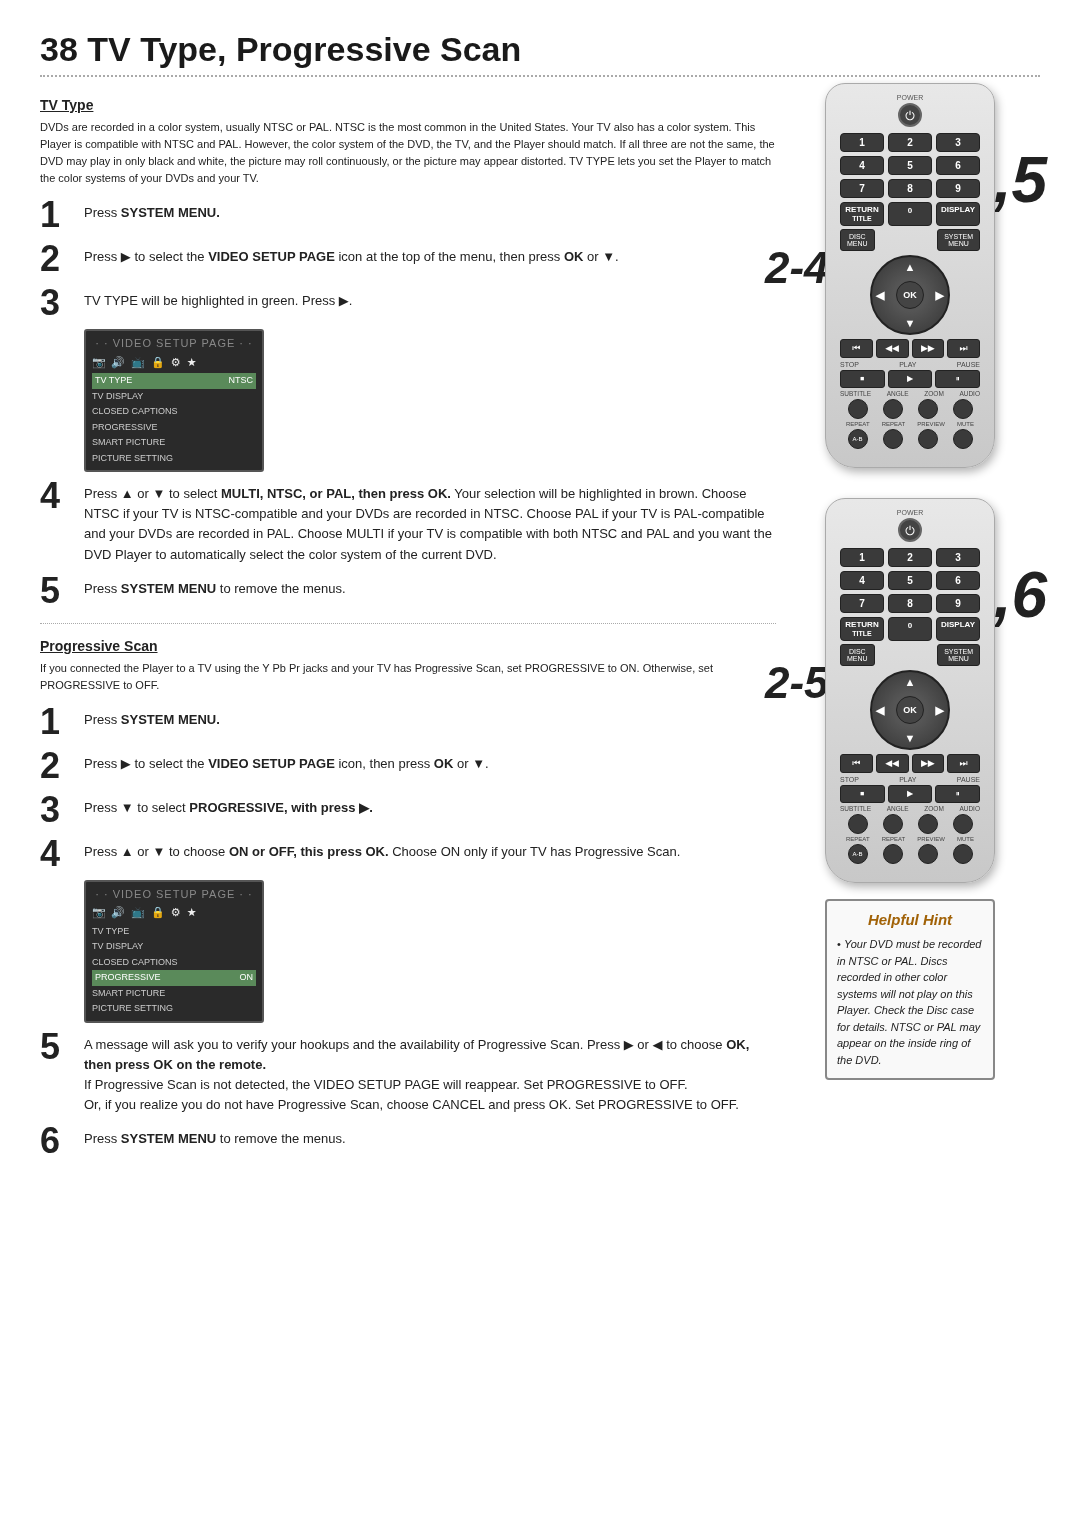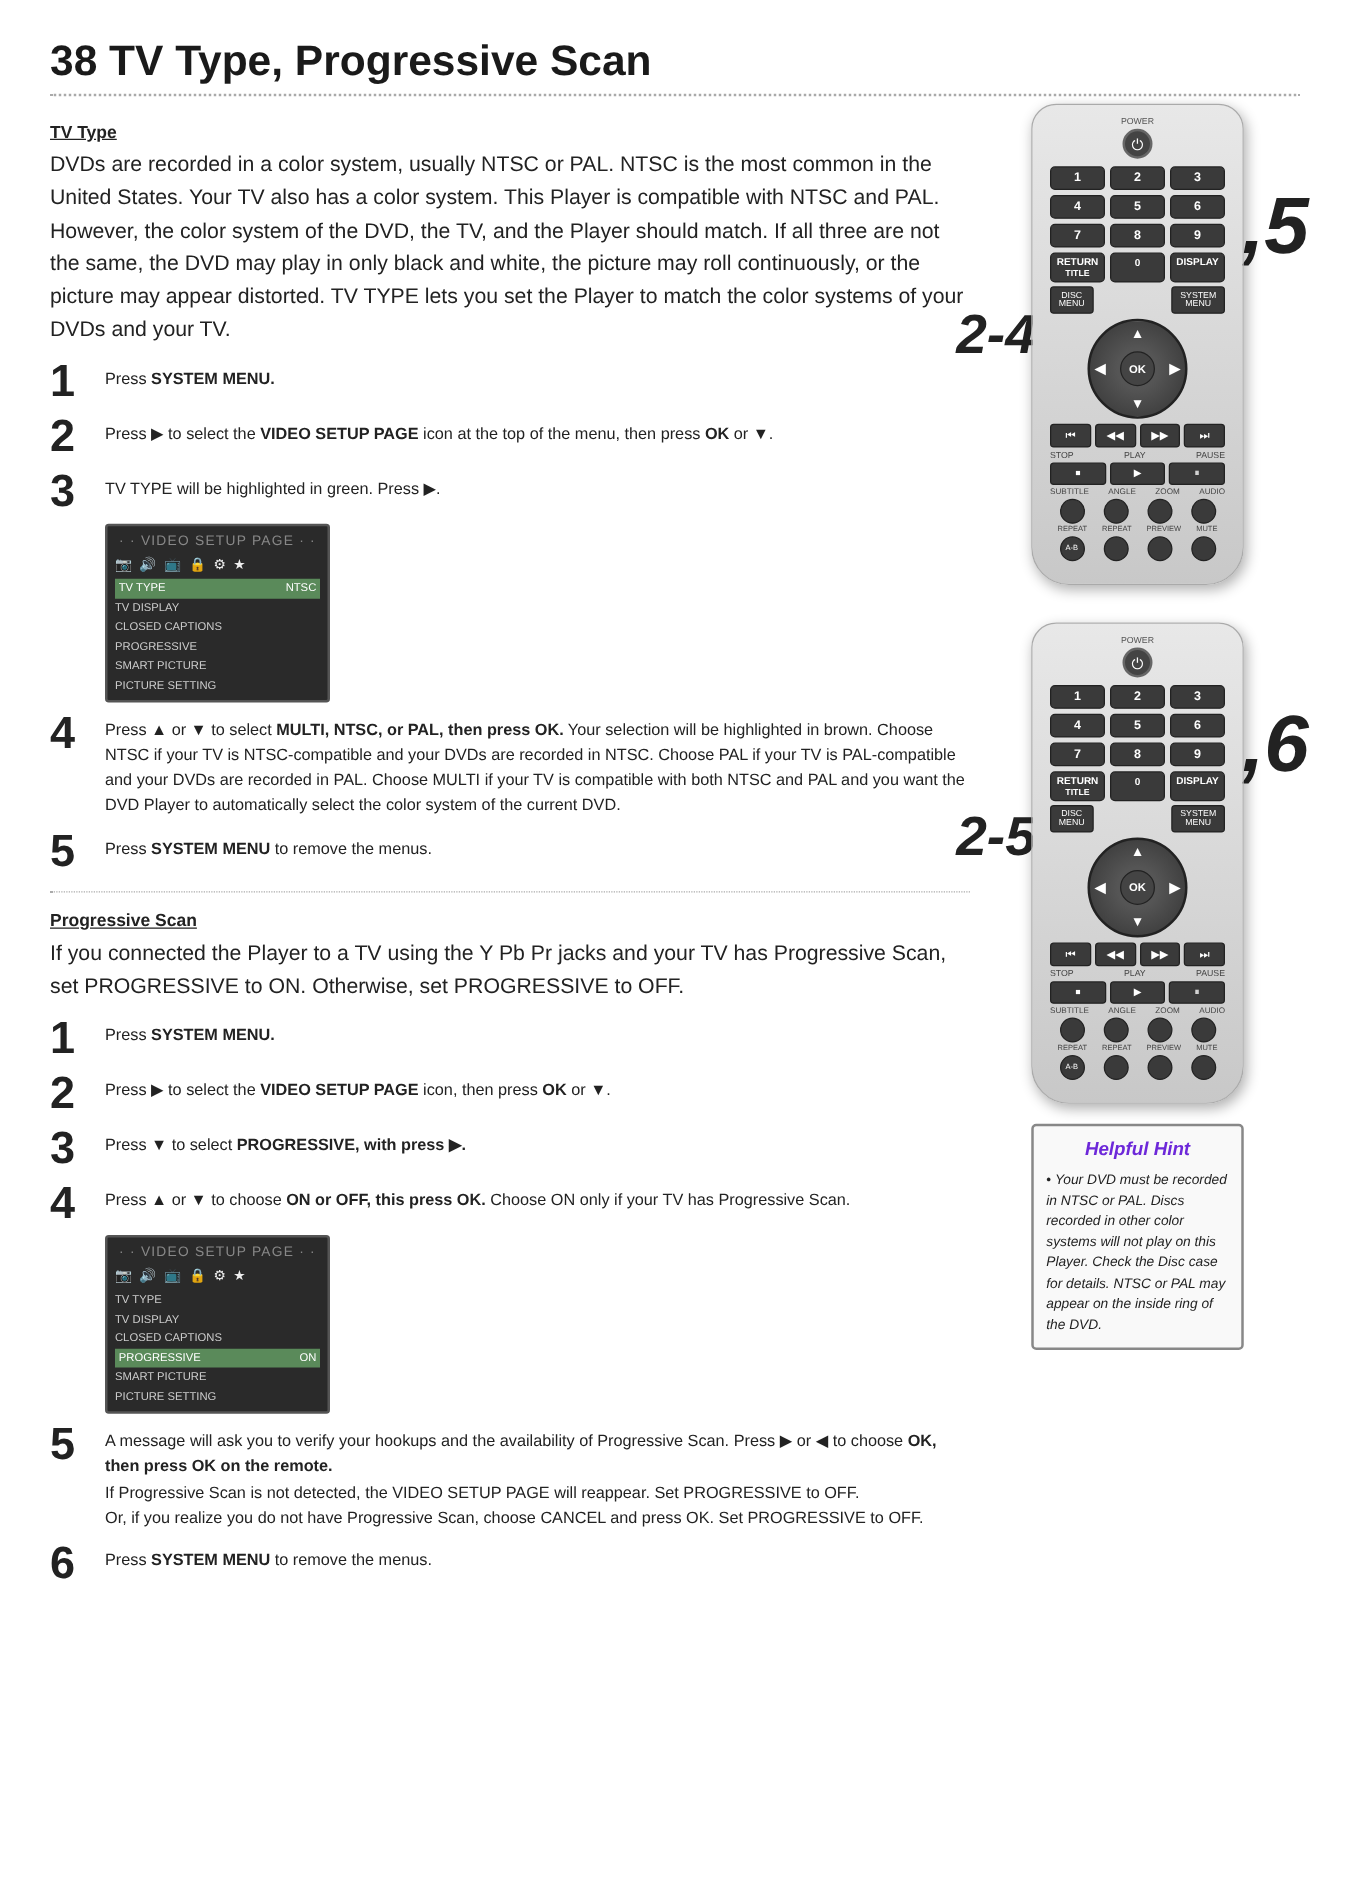--- a/index.html
+++ b/index.html
@@ -39,21 +39,21 @@
       flex: 1;
       min-width: 0;
     }
 
     .right-col {
       width: 260px;
       flex-shrink: 0;
     }
 
     .body-text {
-      font-size: 17px;
+      font-size: 11px;
       line-height: 1.55;
       margin-bottom: 10px;
     }
 
     .step-row {
       display: flex;
       align-items: flex-start;
       margin-bottom: 8px;
     }
 
@@ -318,21 +318,21 @@
       margin-top: 20px;
       background: #f9f9f9;
     }
 
     .hint-title {
       font-size: 15px;
       font-style: italic;
       font-weight: bold;
       text-align: center;
       margin-bottom: 8px;
-      color: #6d28d9;
+      color: #a16207;
     }
 
     .hint-text {
       font-size: 11px;
       line-height: 1.5;
       color: #222;
     }
 
     .hint-text i { font-style: italic; }
 
@@ -575,21 +575,21 @@
             <div class="c-btn"></div>
             <div class="c-btn"></div>
           </div>
         </div>
       </div>
     </div>
 
     <div style="position:relative; display:flex; align-items:flex-start; justify-content:center;">
       <div style="position:relative;">
 
-        <div style="position:absolute; left:-60px; top:147px; font-size:44px; font-weight:bold; font-style:italic; color:#222;">2-5</div>
+        <div style="position:absolute; left:-60px; top:160px; font-size:44px; font-weight:bold; font-style:italic; color:#222;">2-5</div>
 
         <div style="position:absolute; right:-52px; top:60px; font-size:64px; font-weight:bold; font-style:italic; color:#222;">1,6</div>
 
         <div class="remote">
           <div class="power-label">POWER</div>
           <div class="remote-top">
             <div class="power-btn">⏻</div>
           </div>
 
           <div class="num-grid">

